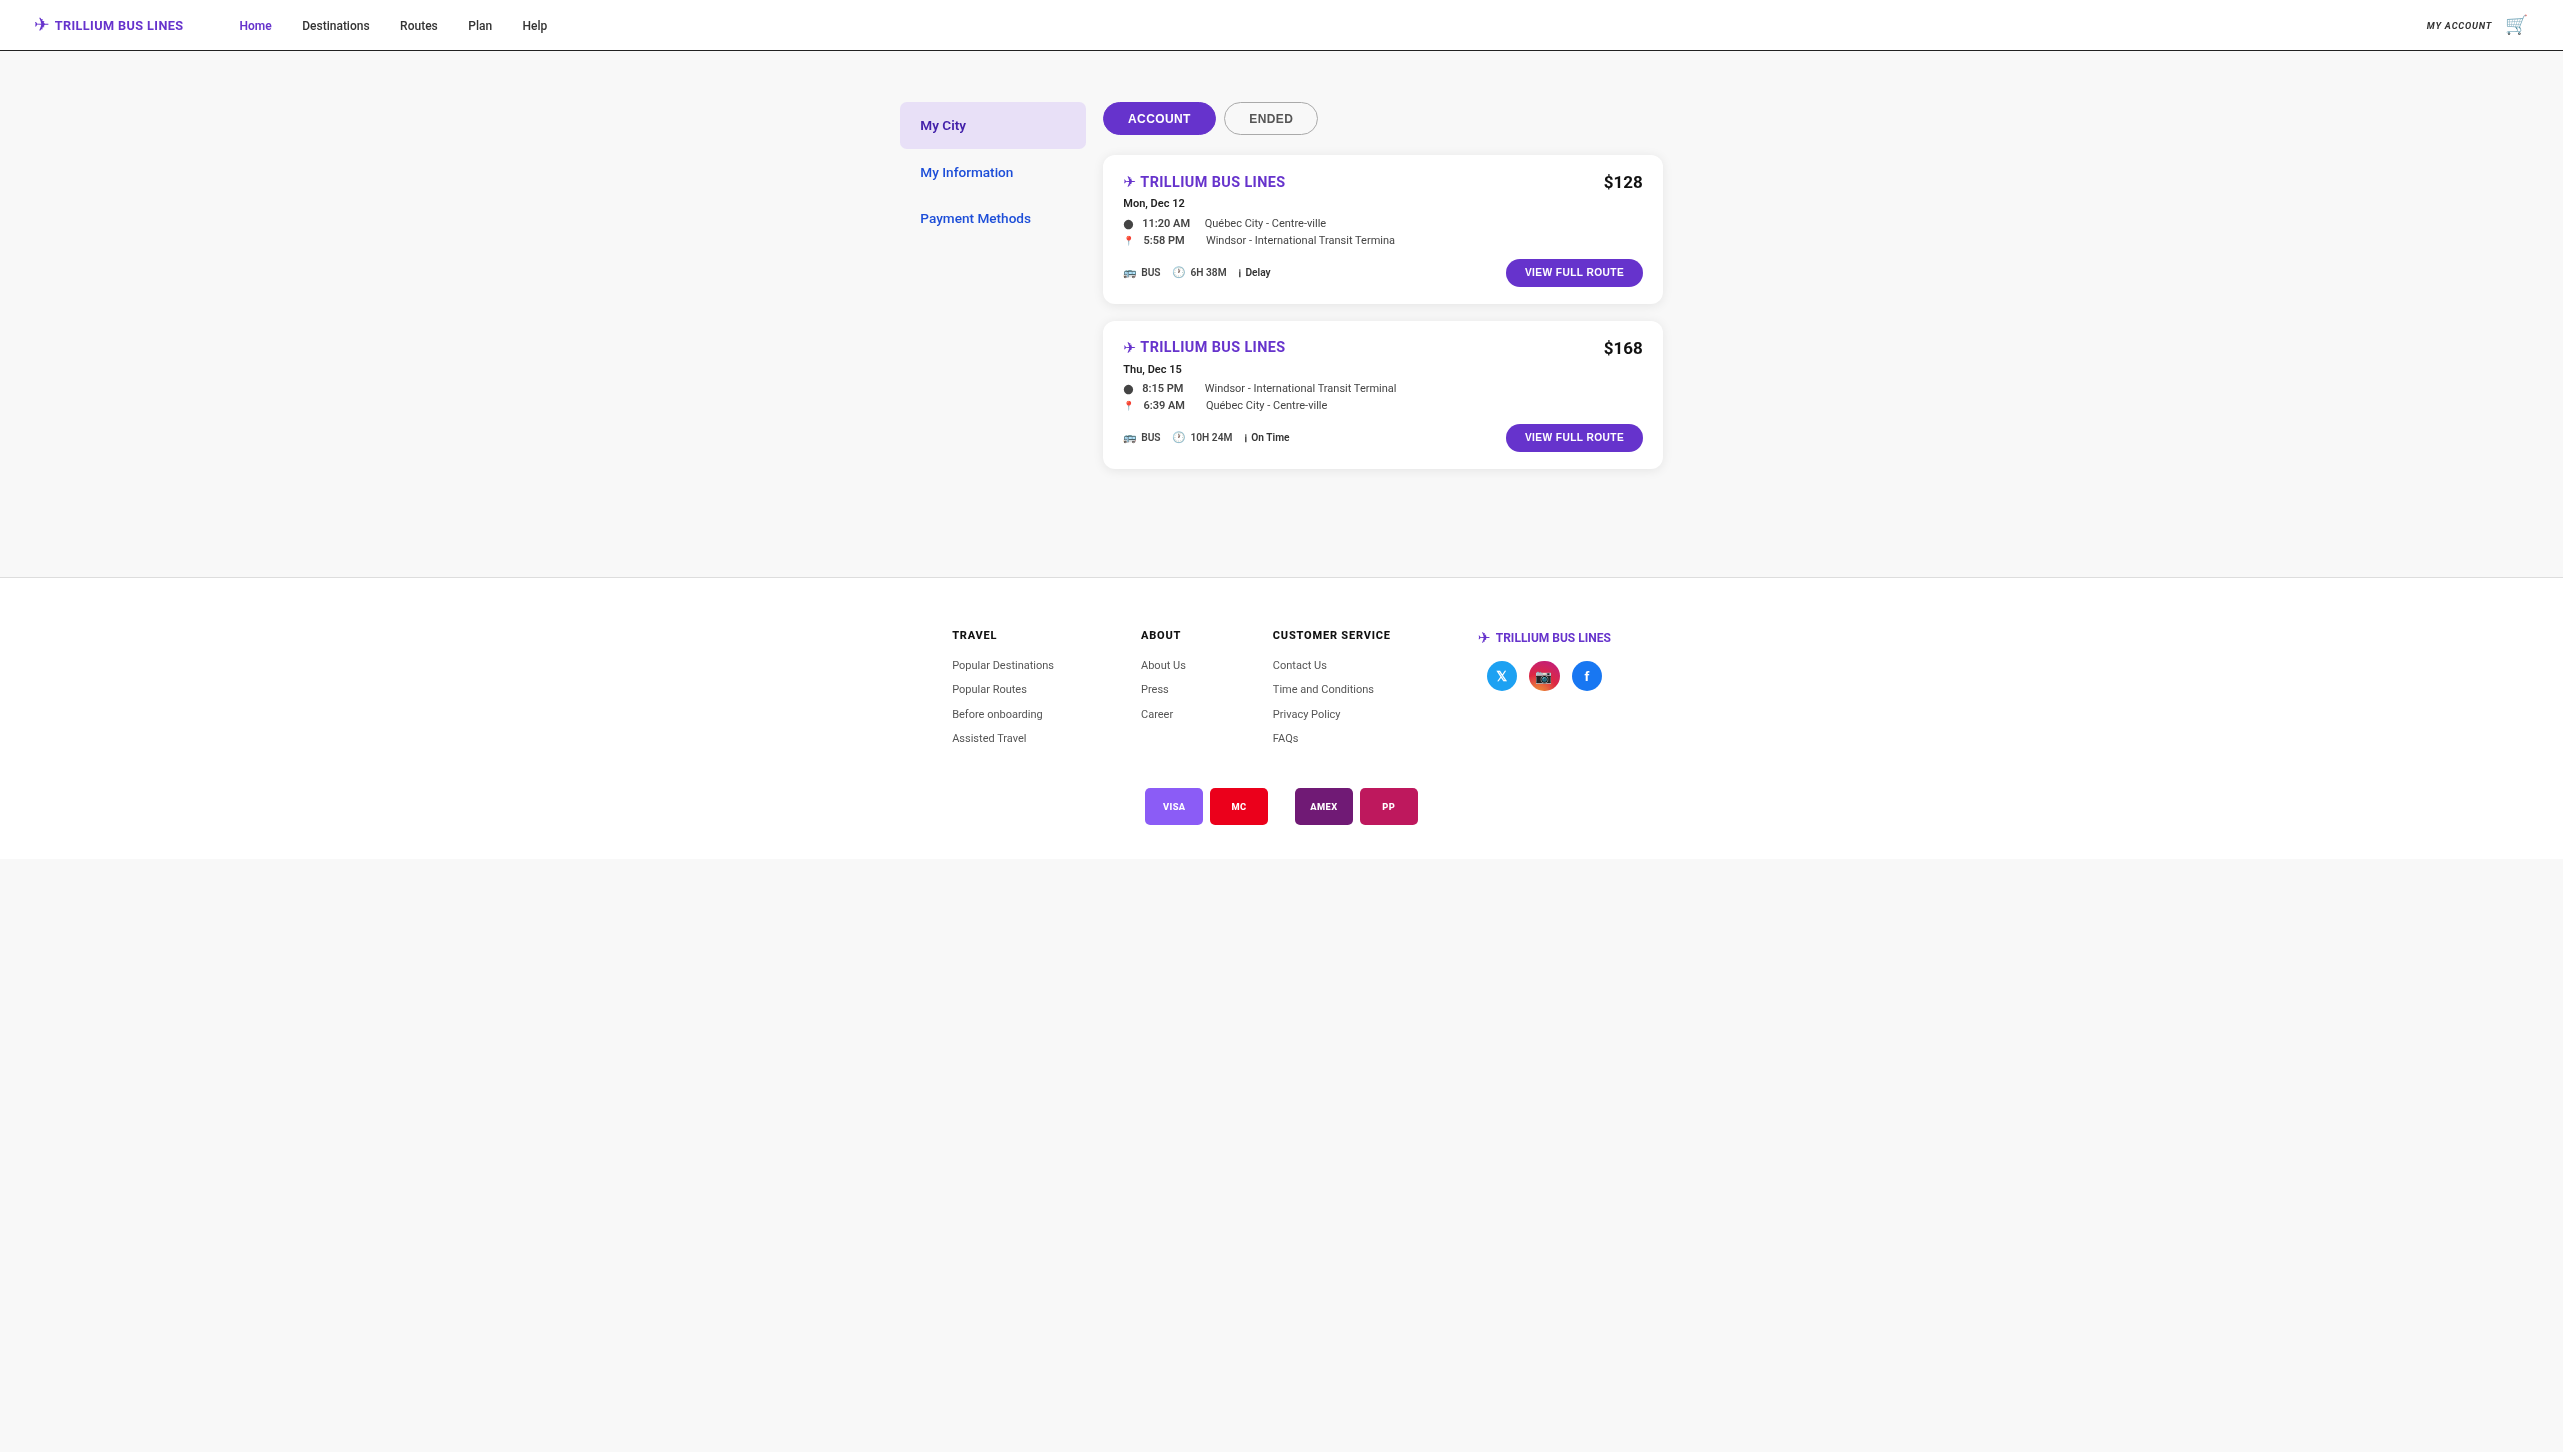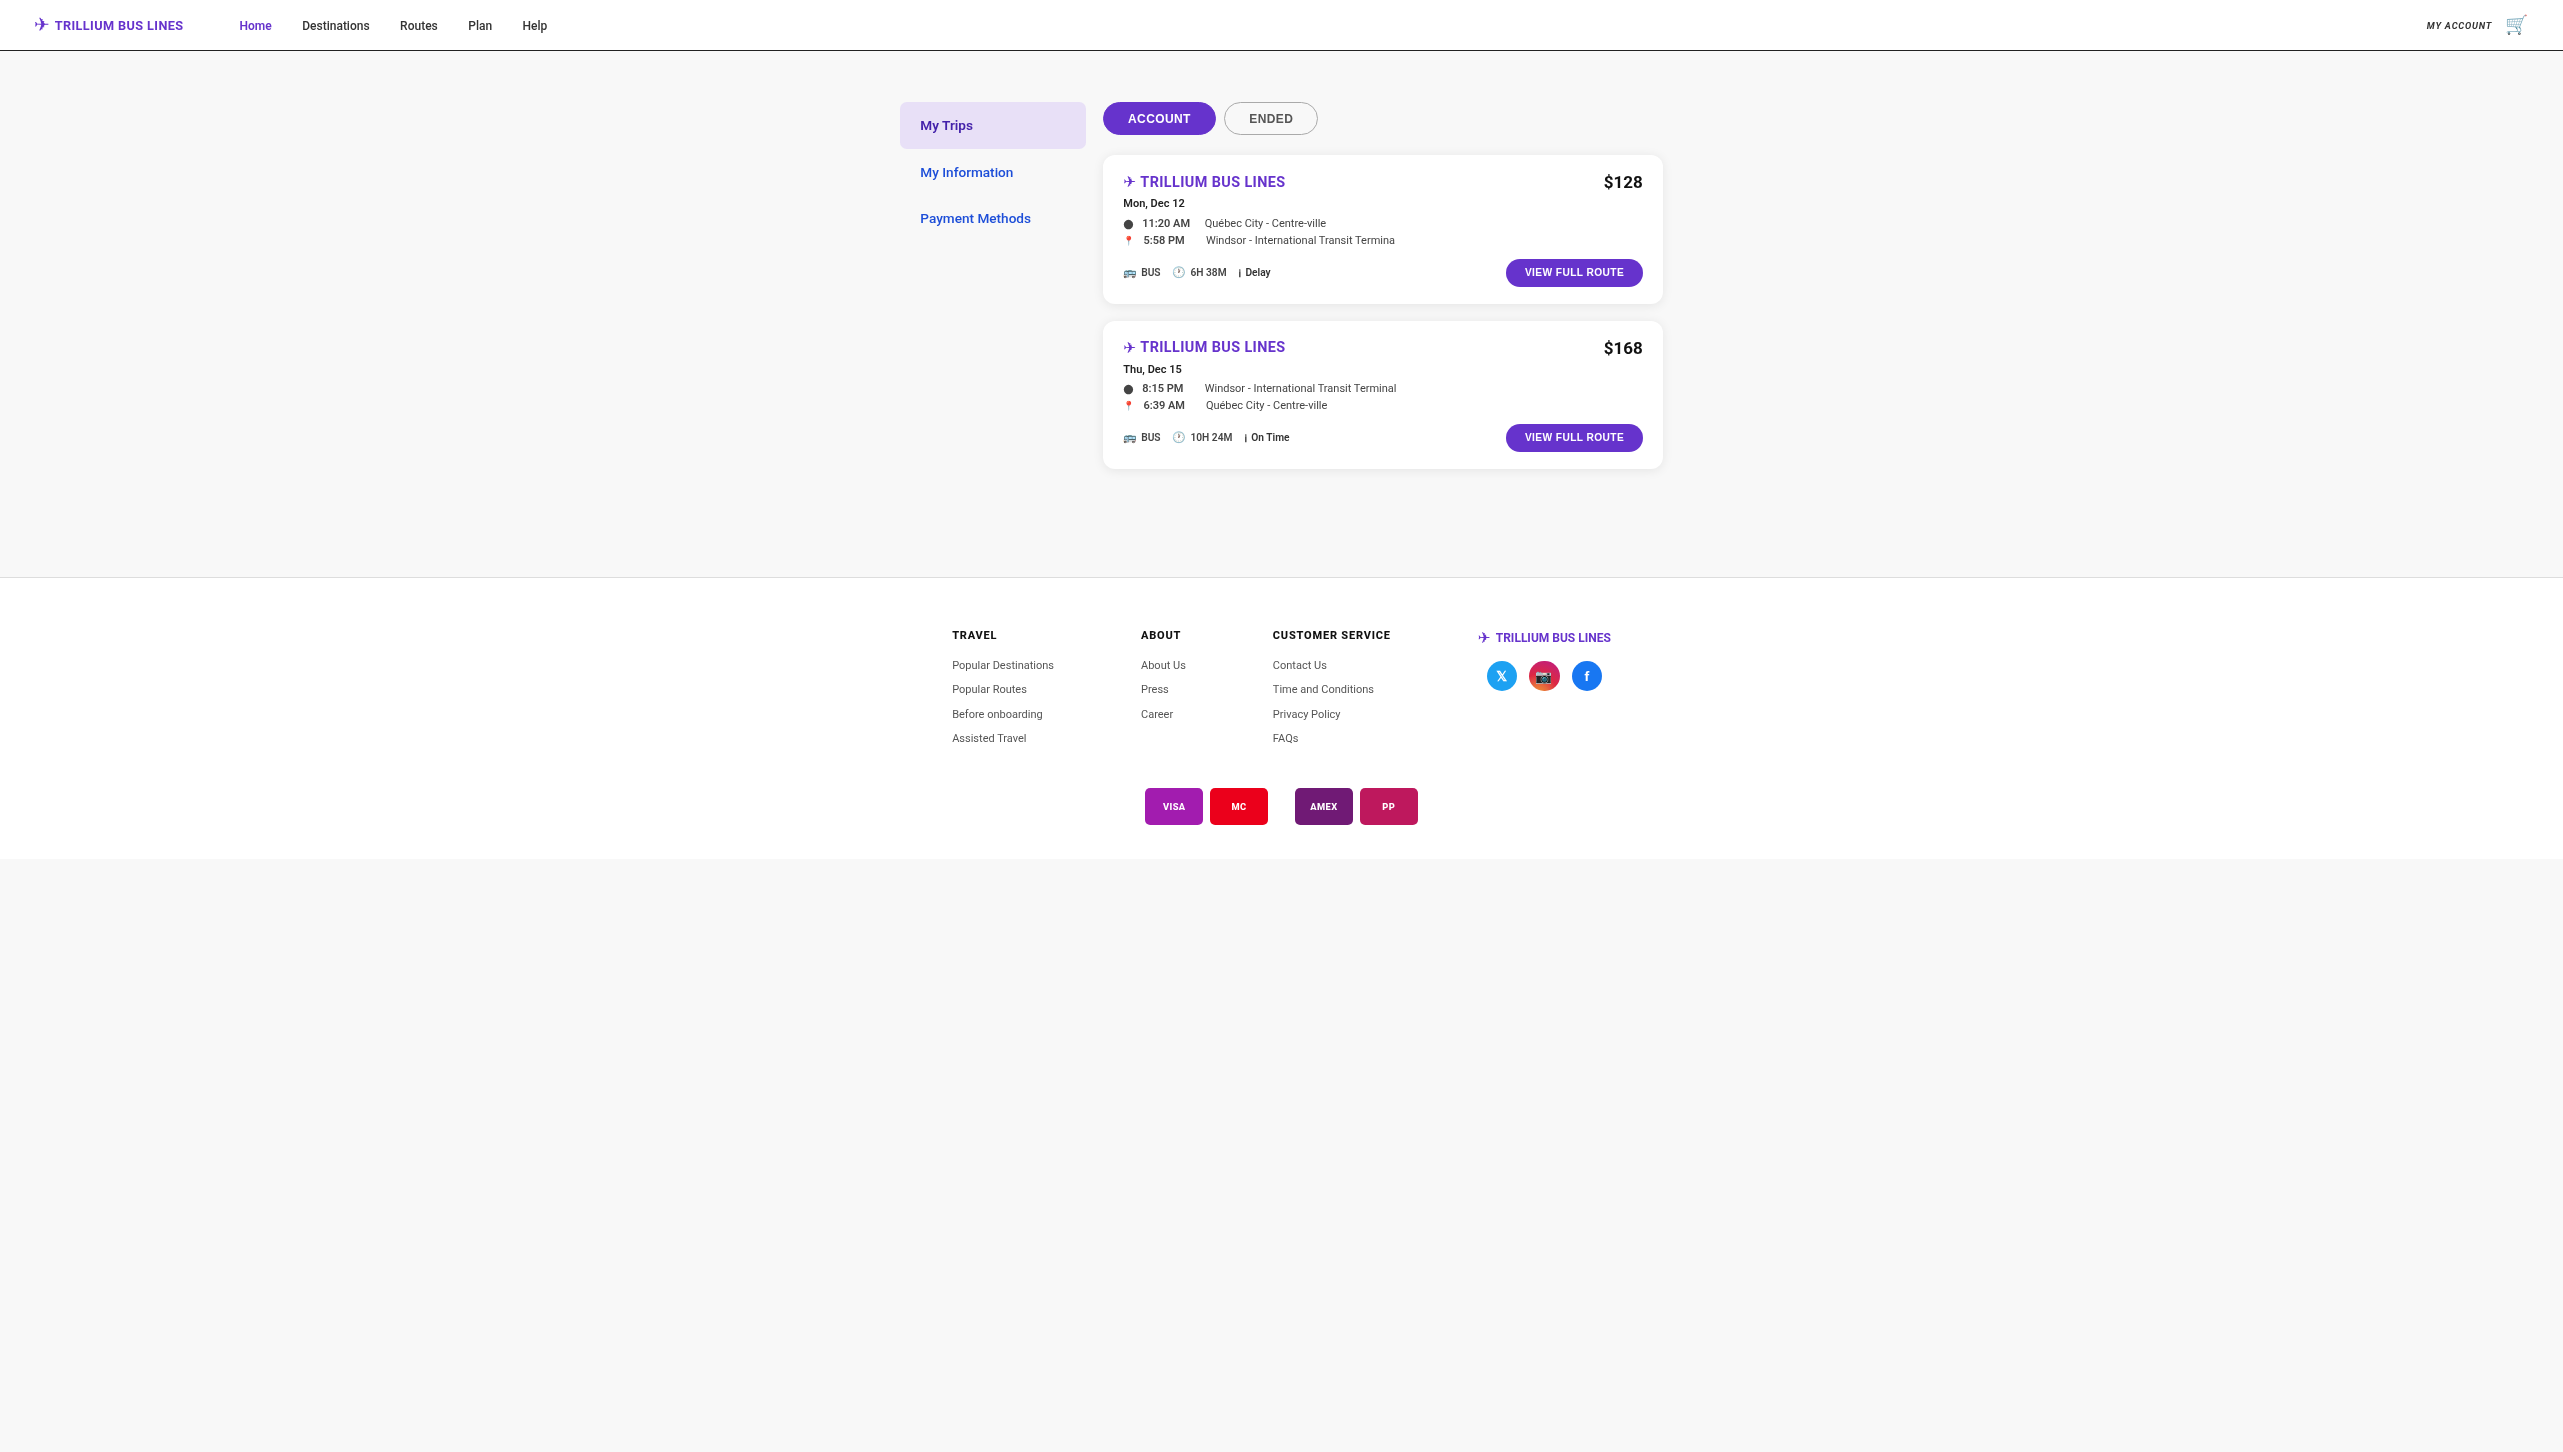--- a/index.html
+++ b/index.html
@@ -296,21 +296,21 @@
       height: 37px;
       border-radius: 5.1px;
       display: flex;
       align-items: center;
       justify-content: center;
       font-size: 9.3px;
       font-weight: 800;
       color: #fff;
       letter-spacing: 0.4px;
     }
-    .pay-visa { background: #a21caf; }
+    .pay-visa { background: #8b5cf6; }
     .pay-mc { background: #eb001b; }
     .pay-amex { background: #701a75; margin-left: 20px; }
     .pay-pp { background: #be185d; }
   </style>
 </head>
 <body>
 
 <nav>
   <div class="nav-logo">
     <span class="nav-logo-icon">✈</span>
@@ -326,21 +326,21 @@
   <div class="nav-right">
     <span class="nav-account">MY ACCOUNT</span>
     <span class="nav-cart">🛒</span>
   </div>
 </nav>
 
 <div class="page-content">
 
   <div class="sidebar">
     <div class="sidebar-item active">
-      <span>My Trips</span>
+      <span>My City</span>
     </div>
     <div class="sidebar-item">
       <span>My Information</span>
     </div>
     <div class="sidebar-item">
       <span>Payment Methods</span>
     </div>
   </div>
 
   <div class="main-content">

